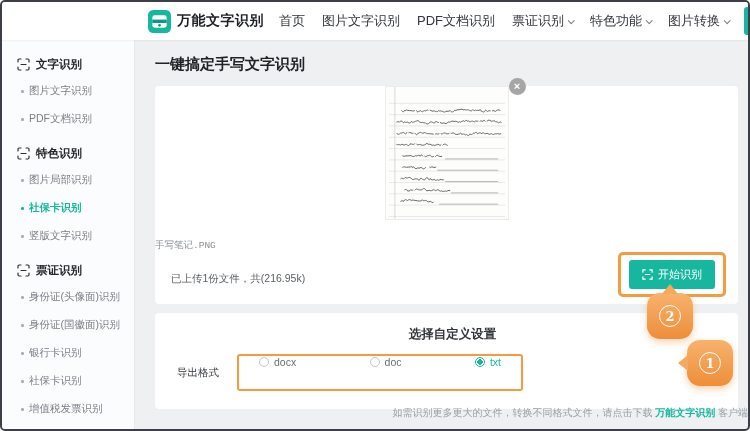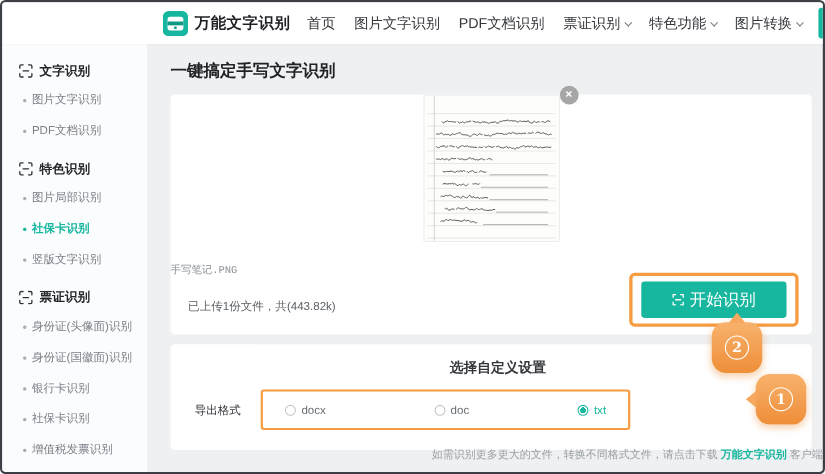--- a/index.html
+++ b/index.html
@@ -29,27 +29,27 @@
   .page-title { font-size:15px; font-weight:bold; color:#202226; margin:5px 0 10px 0; }
 
   .card { background:#fff; border-radius:4px; }
   .card-upload { position:relative; height:218px; }
   .preview-wrap { position:relative; width:124px; margin:12px auto 0 auto; }
   .preview-img { display:block; border:1px solid #ececec; background:#fff; }
   .close-btn { position:absolute; top:-8px; right:-17px; width:17px; height:17px; border-radius:50%; background:#a6a6a6; color:#fff; font-size:11px; line-height:16px; text-align:center; cursor:pointer; font-weight:bold; }
   .file-caption { font-size:9.5px; color:#8b9095; margin-top:19px;font-family:Liberation Mono, monospace; }
   .upload-status { position:absolute; left:16px; bottom:18px; font-size:10.5px; color:#5d6165; }
   .start-hl { position:absolute; right:12px; bottom:7px; border:3px solid #f59b40; border-radius:5px; padding:5px 8px; }
-  .start-btn { background:#16b79e; color:#fff; font-size:15px; border:none; border-radius:3px; padding:7px 28px; display:flex; align-items:center; gap:5px; cursor:pointer; }
+  .start-btn { background:#16b79e; color:#fff; font-size:11px; border:none; border-radius:3px; padding:7px 13px; display:flex; align-items:center; gap:5px; cursor:pointer; }
 
   .card-settings { position:relative; margin-top:9px; height:96px; }
   .settings-title { text-align:center; font-size:12.5px; font-weight:bold; color:#33363b; padding-top:13px;padding-left:12px; }
   .settings-row { display:flex; align-items:center; margin-top:11px; padding-left:22px; }
   .format-label { font-size:10.5px; color:#33363b; width:52px; flex:0 0 auto; }
-  .format-box { width:336px; height:37px; border:2px solid #f59b40; border-radius:3px; display:flex; align-items:center; justify-content:space-between; padding:0 20px; margin-left:8px; }
+  .format-box { width:286px; height:37px; border:2px solid #f59b40; border-radius:3px; display:flex; align-items:flex-start; justify-content:space-between; padding:0 20px; margin-left:8px; }
   .radio-opt { display:flex; align-items:center; gap:5px; cursor:pointer; }
   .radio { width:10px; height:10px; border-radius:50%; border:1.5px solid #c3c7cb; background:#fff; display:inline-block; }
   .radio.checked { border-color:#16b79e; background:radial-gradient(circle, #16b79e 0 2.6px, #fff 2.7px); }
   .radio-label { font-size:10.5px; color:#6a6f74; }
   .radio-label.checked { color:#16b79e; }
 
   
   .balloon { position:absolute; width:46px; height:46px; border-radius:13px; background:linear-gradient(180deg,#f8b26c,#ee8e39); display:flex; align-items:center; justify-content:center; box-shadow:0 3px 7px rgba(238,142,57,.4); z-index:6; }
   .b-ring { width:22px; height:22px; border:1.6px solid #fff; border-radius:50%; display:flex; align-items:center; justify-content:center; font-size:13px; color:#fff; font-weight:bold; font-family:"DejaVu Serif",serif; }
   .b-tip-up { position:absolute; top:-9px; left:50%; margin-left:-8px; width:16px; height:10px; background:#f6a85e; clip-path:polygon(50% 0,100% 100%,0 100%); }
@@ -207,21 +207,21 @@
               <line x1="60" y1="73" x2="114" y2="73"></line>
               <line x1="52" y1="84.5" x2="114" y2="84.5"></line>
               <line x1="60" y1="96" x2="114" y2="96"></line>
               <line x1="66" y1="107.5" x2="114" y2="107.5"></line>
               <line x1="54" y1="119" x2="114" y2="119"></line>
             </g>
         </svg>
         <div class="close-btn">×</div>
       </div>
       <div class="file-caption">手写笔记.PNG</div>
-      <div class="upload-status">已上传1份文件，共(443.82k)</div>
+      <div class="upload-status">已上传1份文件，共(216.95k)</div>
       <div class="start-hl">
         <button class="start-btn">
           <svg width="11" height="11" viewBox="0 0 12 12">
             <g fill="none" stroke="#fff" stroke-width="1.3" stroke-linecap="round">
               <path d="M1 3.5V1h2.5"></path>
                 <path d="M8.5 1H11v2.5"></path>
               <path d="M11 8.5V11H8.5"></path>
                 <path d="M3.5 11H1V8.5"></path>
                 <path d="M3.5 6h5"></path>
             </g>

